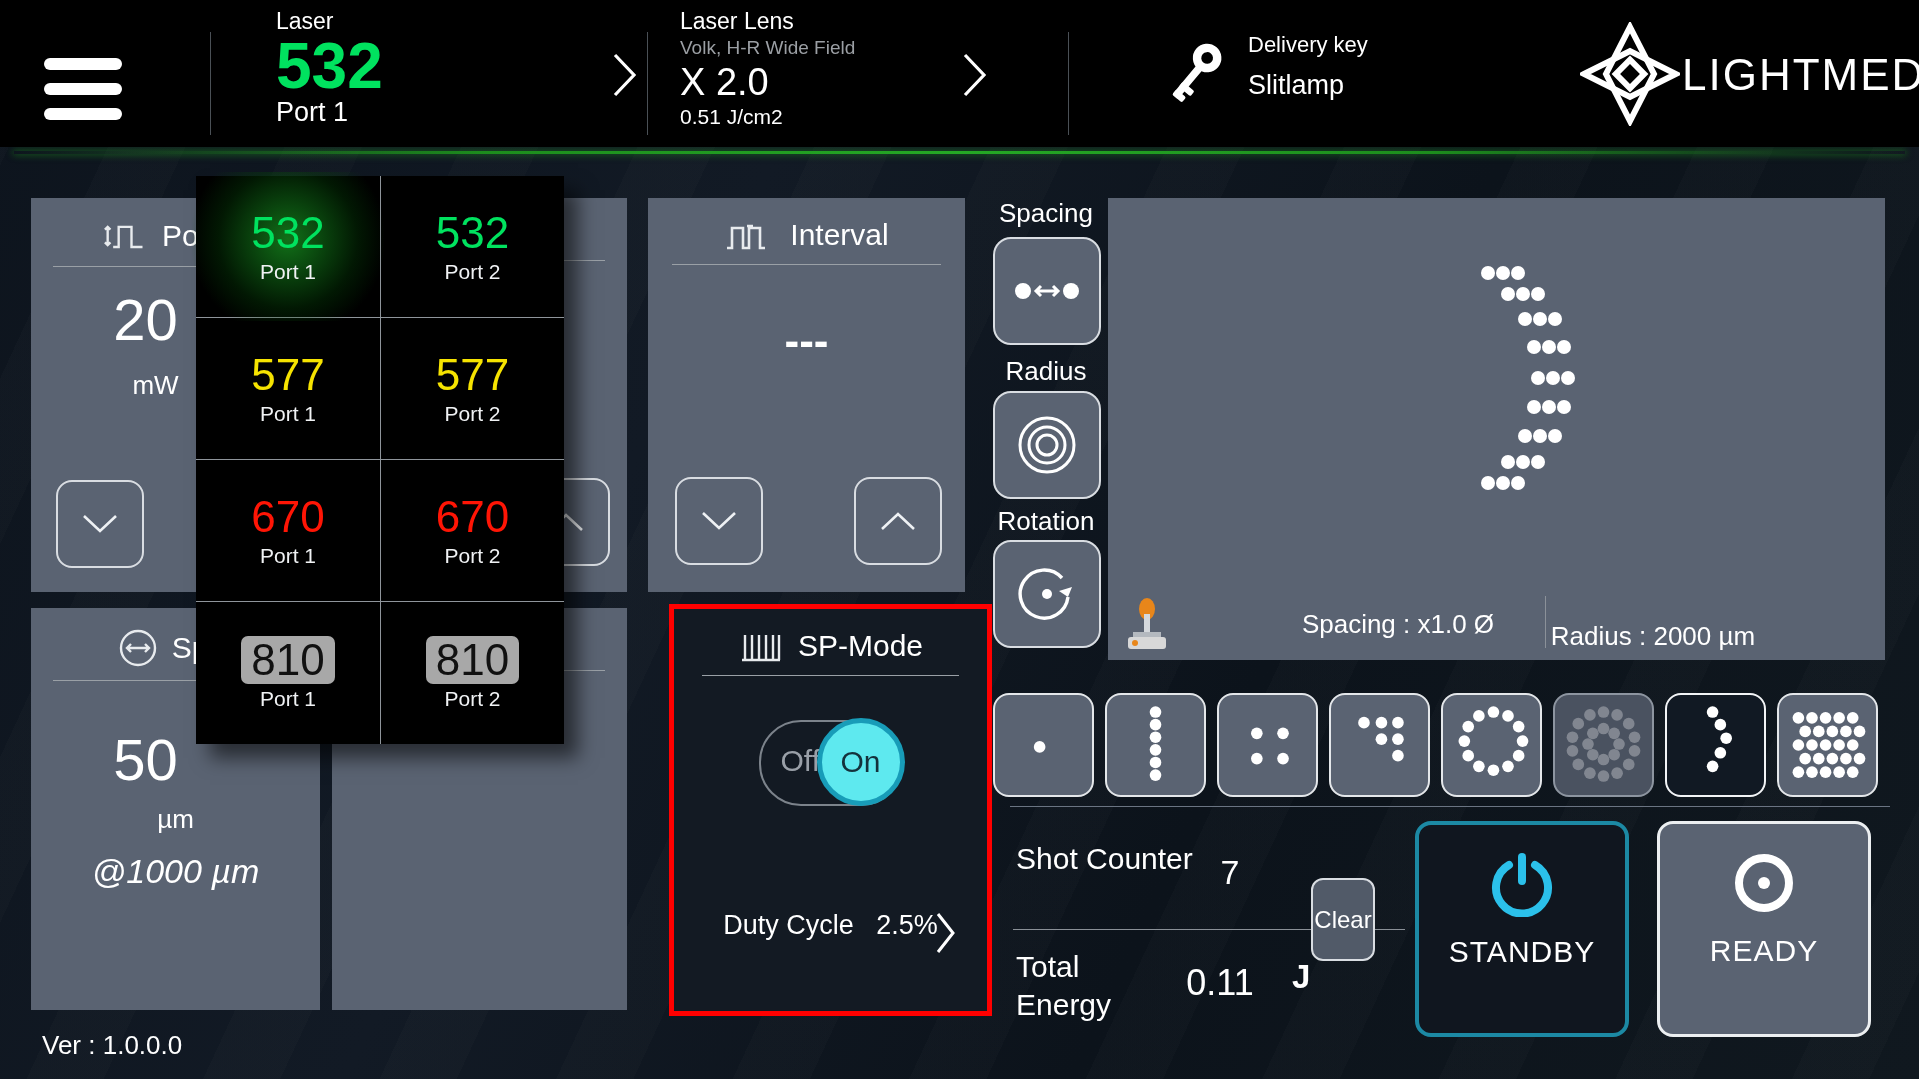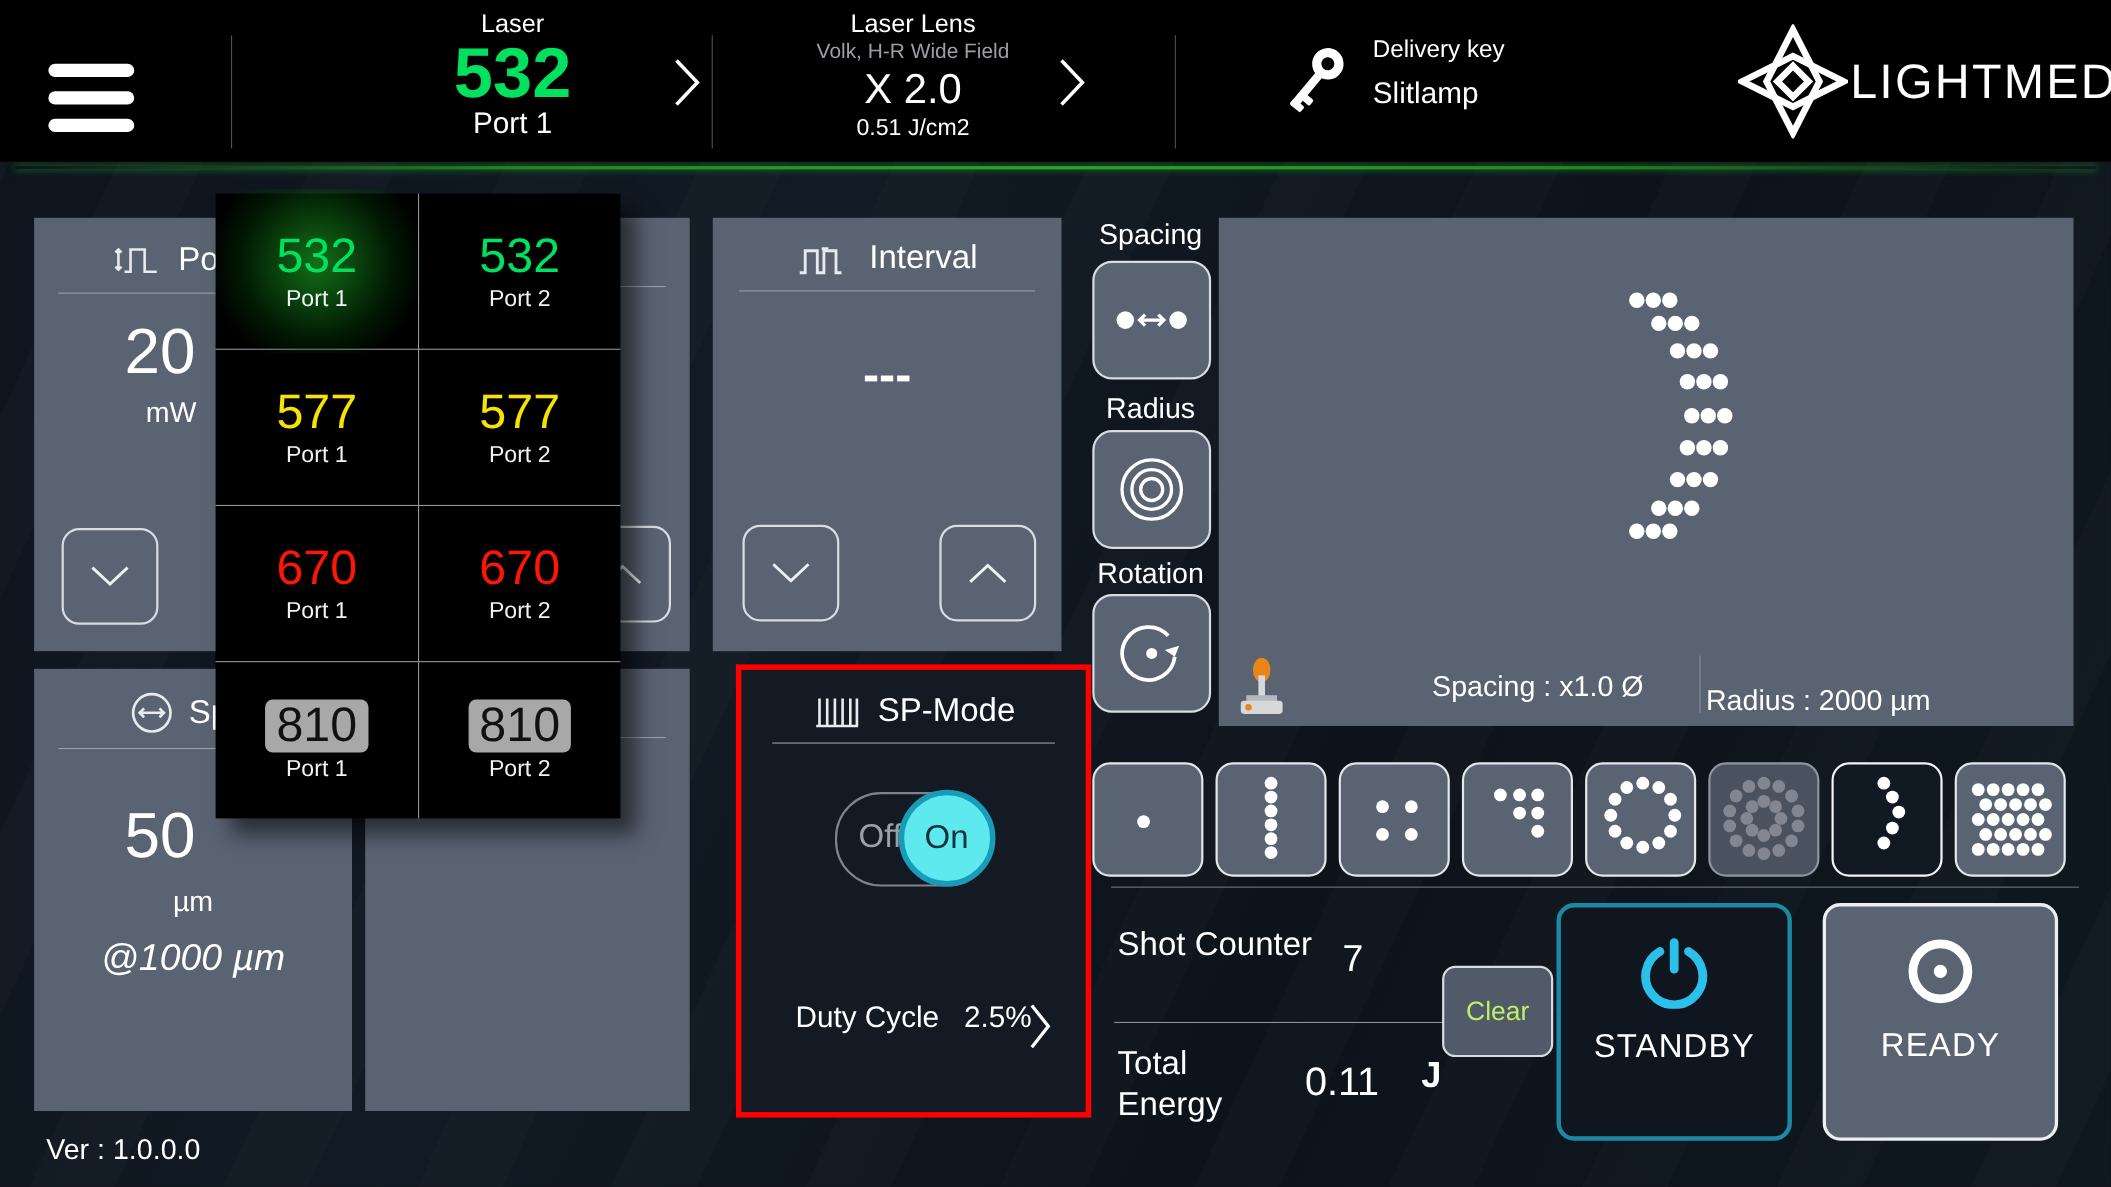--- a/index.html
+++ b/index.html
@@ -6,21 +6,21 @@
   #app{position:relative;width:1919px;height:1079px;overflow:hidden;
        font-family:"Liberation Sans","DejaVu Sans",sans-serif;color:#fff;
        background:linear-gradient(115deg,#0d141d 0%,#121a25 35%,#0c131b 65%,#10181f 100%);}
   #app::before{content:"";position:absolute;inset:0;pointer-events:none;
        background:repeating-linear-gradient(115deg,rgba(255,255,255,0.015) 0 70px,rgba(0,0,0,0) 70px 160px);}
   
   #header{position:absolute;left:0;top:0;width:1919px;height:147px;background:#000;z-index:10;}
   .h-div{position:absolute;top:32px;height:103px;width:1px;background:#4a5056;}
   #hamburger{position:absolute;left:44px;top:58px;width:78px;height:62px;cursor:pointer;}
   #hamburger .bar{height:12px;background:#fff;border-radius:6px;margin-bottom:13px;}
-  .hblock{position:absolute;text-align:center;}
+  .hblock{position:absolute;text-align:left;}
   .h-label{font-size:23px;color:#fff;}
   .laser-val{font-size:64px;font-weight:bold;line-height:62px;color:var(--green);}
   .h-port{font-size:27px;}
   .lens-sub{font-size:19px;color:#9b9fa4;margin-top:2px;}
   .lens-mag{font-size:38px;line-height:42px;margin-top:2px;}
   .lens-flu{font-size:21px;margin-top:2px;}
   .chev{position:absolute;width:26px;height:46px;}
   .dk-label{font-size:22px;}
   .dk-val{font-size:27px;margin-top:12px;}
   #logo-text{position:absolute;left:1682px;top:50px;font-size:44px;letter-spacing:2px;font-weight:400;}
@@ -29,21 +29,21 @@
      box-shadow:0 0 7px 1px rgba(30,150,30,.55);}
   
   .panel{position:absolute;background:#5a6372;}
   .panel-head{display:flex;align-items:center;justify-content:center;gap:14px;padding-top:20px;}
   .panel-title{font-size:30px;}
   .panel-rule{margin:12px auto 0;width:85%;border-top:1px solid #9aa0a6;height:0;}
   .big-val{position:absolute;width:100%;text-align:center;font-size:58px;}
   .unit{position:absolute;width:100%;text-align:center;font-size:26px;}
   .sec-val{position:absolute;width:100%;text-align:center;font-size:34px;font-style:italic;}
   .shiftL{transform:translateX(-30px);}
-  .shiftS{transform:translateX(-20px);}
+  .shiftS{transform:translateX(-20px);margin-top:10px;}
   .step{position:absolute;width:84px;height:84px;border:2px solid #d9dde2;border-radius:16px;
         background:transparent;display:flex;align-items:center;justify-content:center;cursor:pointer;}
   
   #sp-panel{position:absolute;left:645px;top:604px;width:323px;height:412px;background:#131a23;
             border:5px solid var(--alert-red);box-sizing:border-box;margin-left:24px;}
   #sp-toggle{margin:44px auto 0;width:140px;height:82px;border:2px solid #7c838b;border-radius:42px;position:relative;}
   #sp-off{position:absolute;left:20px;top:22px;font-size:30px;color:#9aa0a8;}
   #sp-knob{position:absolute;right:-4px;top:-4px;width:78px;height:78px;border-radius:50%;
            background:var(--cyan);border:5px solid #189cb8;display:flex;align-items:center;justify-content:center;
            font-size:30px;color:#14323c;cursor:pointer;}
@@ -67,22 +67,22 @@
   .pat-btn.selected{background:#111923;border-color:#f2f4f6;}
   .pat-btn.disabled{background:#4a5260;border-color:#8d95a0;}
   .pat-btn.disabled svg{opacity:.3;}
   #sel-rule{position:absolute;left:1010px;top:806px;width:880px;height:1px;background:#6a7482;}
   
   .cnt-label{position:absolute;font-size:30px;line-height:38px;}
   #shot-val{position:absolute;left:1195px;top:853px;width:70px;text-align:center;font-size:34px;}
   #cnt-rule{position:absolute;left:1013px;top:929px;width:392px;height:1px;background:#8a9097;}
   #energy-val{position:absolute;left:1170px;top:962px;width:100px;text-align:center;font-size:36px;}
   #energy-unit{position:absolute;left:1292px;top:958px;font-size:33px;font-weight:bold;}
-  #clear-btn{position:absolute;left:1311px;top:878px;width:101px;height:83px;border-radius:12px;
-             border:2px solid #d9dde2;background:#515a68;color:#bef264;font-size:24px;
+  #clear-btn{position:absolute;left:1311px;top:878px;width:64px;height:83px;border-radius:12px;
+             border:2px solid #d9dde2;background:#515a68;color:#ffffff;font-size:24px;
              display:flex;align-items:center;justify-content:center;cursor:pointer;}
   
   .state-btn{position:absolute;top:821px;width:214px;height:216px;border-radius:16px;box-sizing:border-box;
              display:flex;flex-direction:column;align-items:center;cursor:pointer;}
   #standby-btn{left:1415px;background:#10161f;border:4px solid var(--standby-border);}
   #ready-btn{left:1657px;background:#5a6372;border:3px solid #eceff1;}
   .state-label{font-size:30px;margin-top:18px;letter-spacing:1px;}
   
   #popup{position:absolute;left:196px;top:176px;width:368px;height:568px;background:#000;z-index:40;
          box-shadow:14px 14px 18px rgba(0,0,0,.55);}

